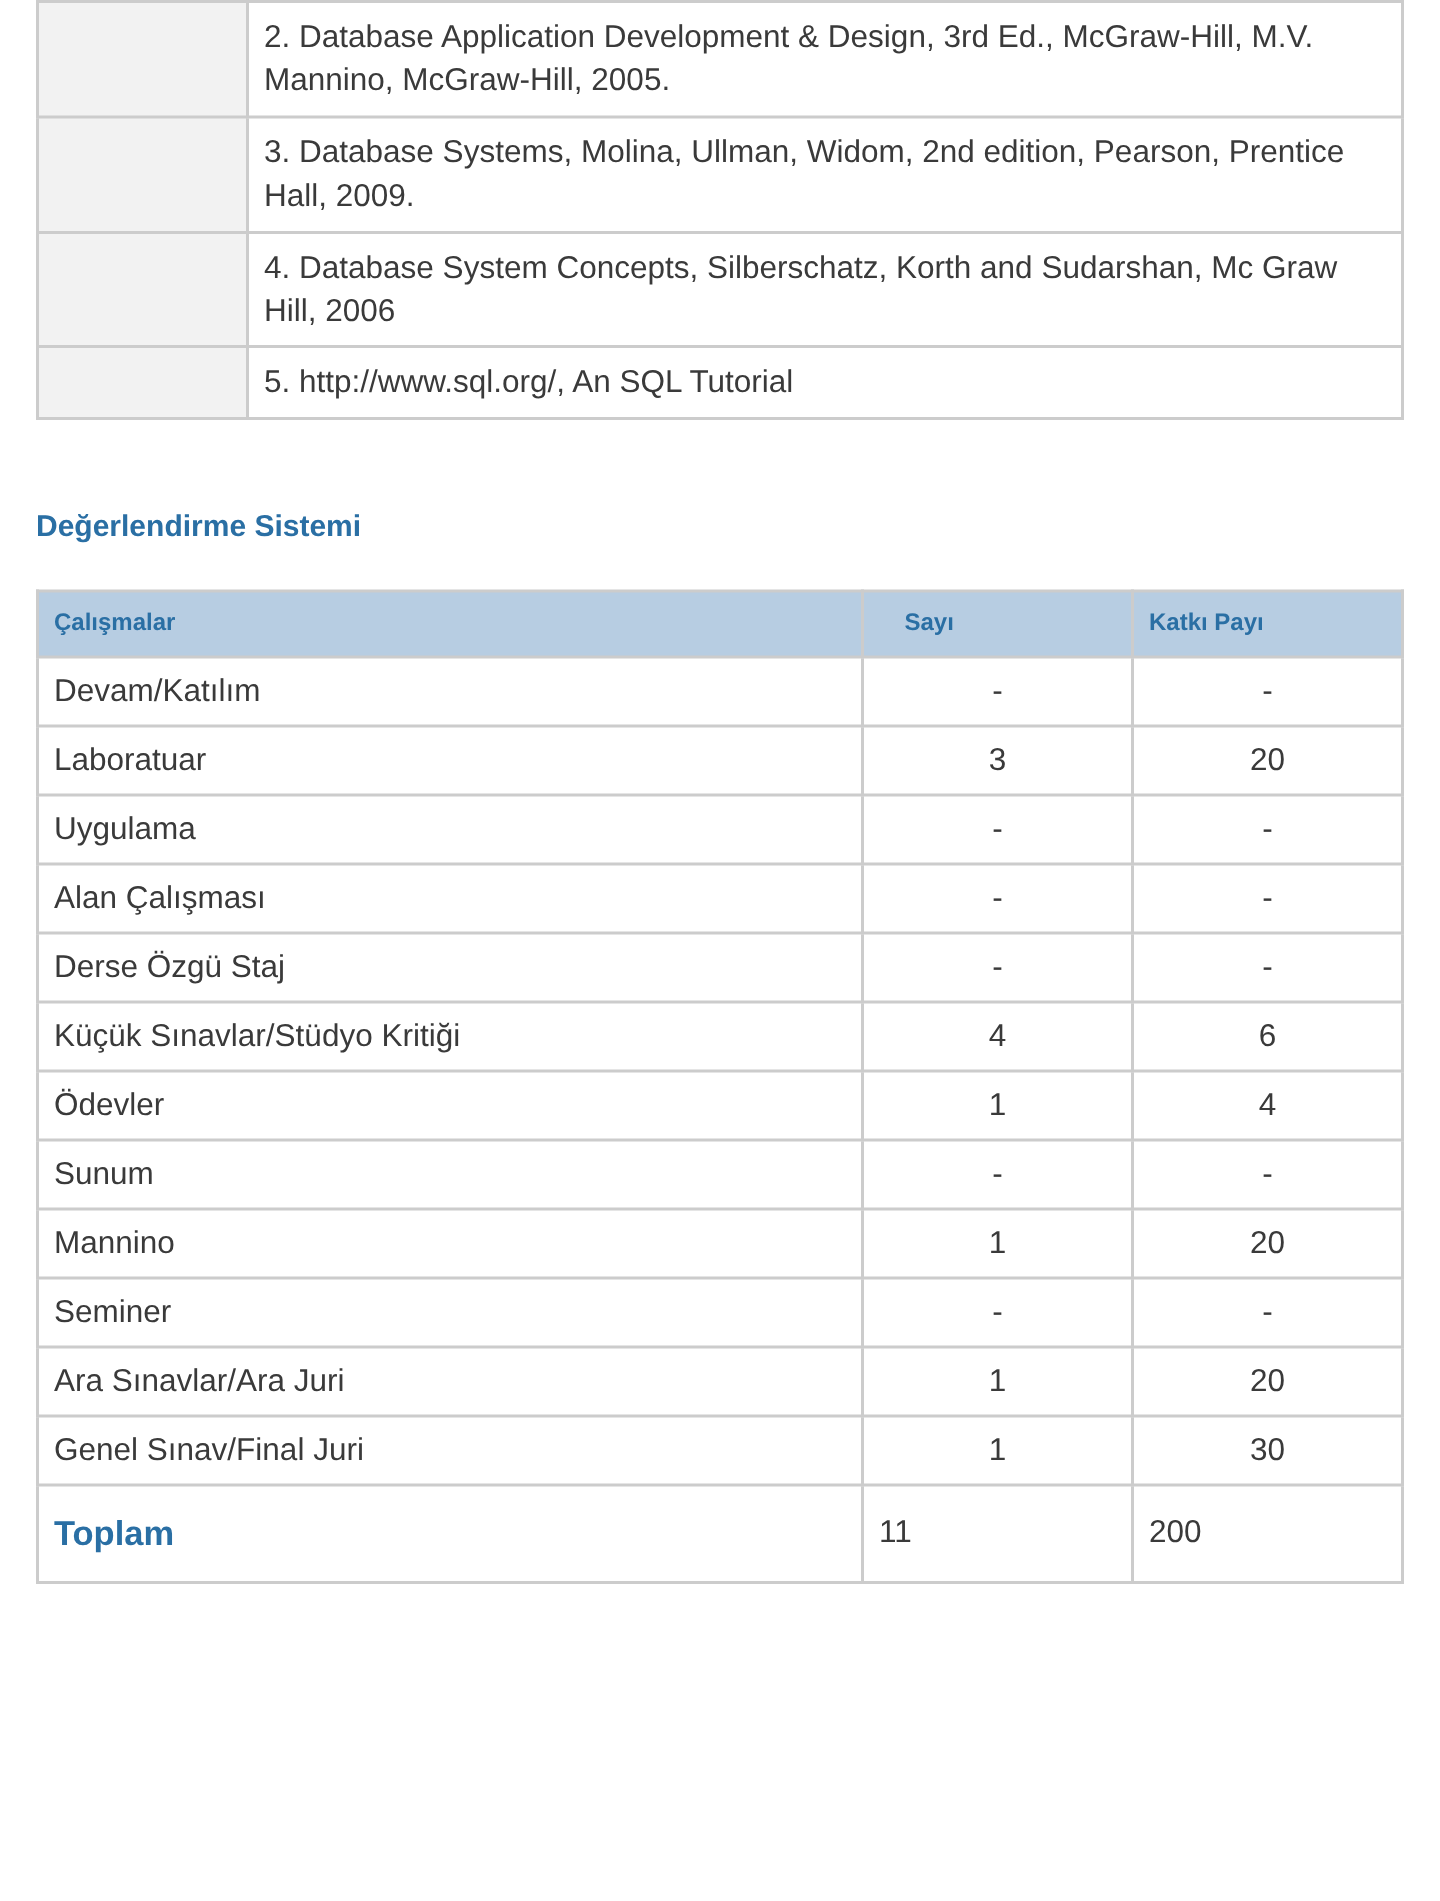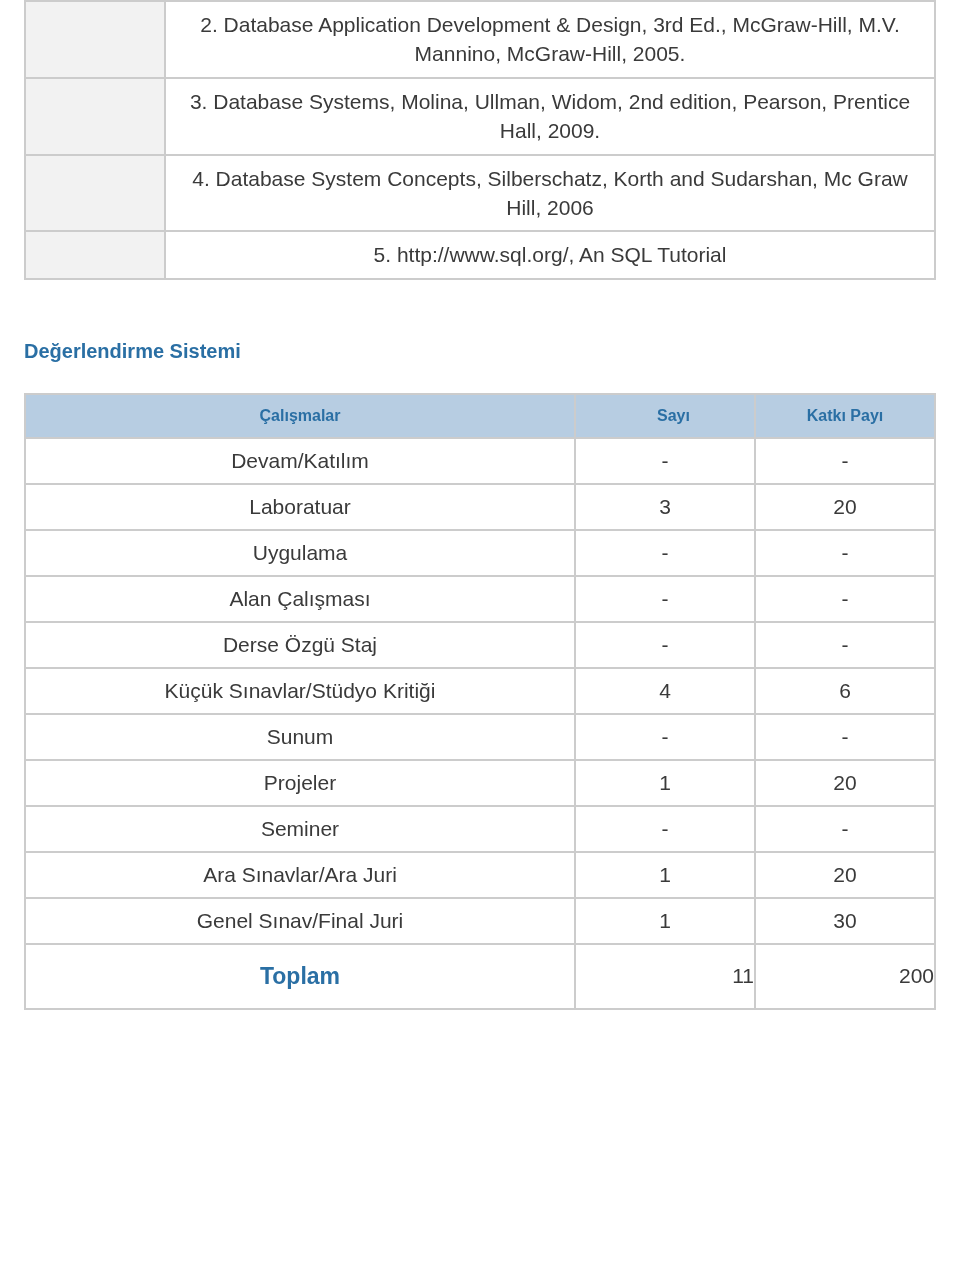--- a/index.html
+++ b/index.html
@@ -15,21 +15,21 @@
   .page {
     padding: 0 24px 40px 24px;
   }
   table {
     border-collapse: collapse;
     width: 100%;
   }
   td, th {
     border: 2px solid #cccccc;
     padding: 8px 10px;
-    text-align: center;
+    text-align: left;
     vertical-align: top;
     font-weight: normal;
   }
   .refs-table td.leftcell {
     width: 140px;
     background: #f2f2f2;
   }
   .refs-table td.content {
     background: #ffffff;
     line-height: 1.4;
@@ -41,39 +41,39 @@
     margin: 60px 0 30px 0;
   }
   .eval-table th.header-cell {
     background: #b7cde2;
     color: #2a6fa4;
     font-weight: bold;
     font-size: 16px;
     padding: 12px 10px;
   }
   .eval-table td {
-    padding: 10px 0;
+    padding: 10px 10px;
     font-size: 21px;
   }
   .eval-table td.num {
     text-align: center;
     width: 180px;
   }
   .eval-table td.label {
     width: auto;
   }
   .eval-table td.total-label {
     color: #2a6fa4;
     font-weight: bold;
     font-size: 23px;
     padding: 18px 10px;
     vertical-align: middle;
   }
   .eval-table td.total-num {
-    text-align: right;
+    text-align: left;
     vertical-align: middle;
   }
 </style>
 </head>
 <body>
 
 <div class="page">
 
   <table class="refs-table">
     <tbody>
@@ -130,26 +130,31 @@
       <td class="label">Derse Özgü Staj</td>
       <td class="num">-</td>
       <td class="num">-</td>
     </tr>
     <tr>
       <td class="label">Küçük Sınavlar/Stüdyo Kritiği</td>
       <td class="num">4</td>
       <td class="num">6</td>
     </tr>
     <tr>
+      <td class="label">Ödevler</td>
+      <td class="num">1</td>
+      <td class="num">4</td>
+    </tr>
+    <tr>
       <td class="label">Sunum</td>
       <td class="num">-</td>
       <td class="num">-</td>
     </tr>
     <tr>
-      <td class="label">Projeler</td>
+      <td class="label">Mannino</td>
       <td class="num">1</td>
       <td class="num">20</td>
     </tr>
     <tr>
       <td class="label">Seminer</td>
       <td class="num">-</td>
       <td class="num">-</td>
     </tr>
     <tr>
       <td class="label">Ara Sınavlar/Ara Juri</td>

